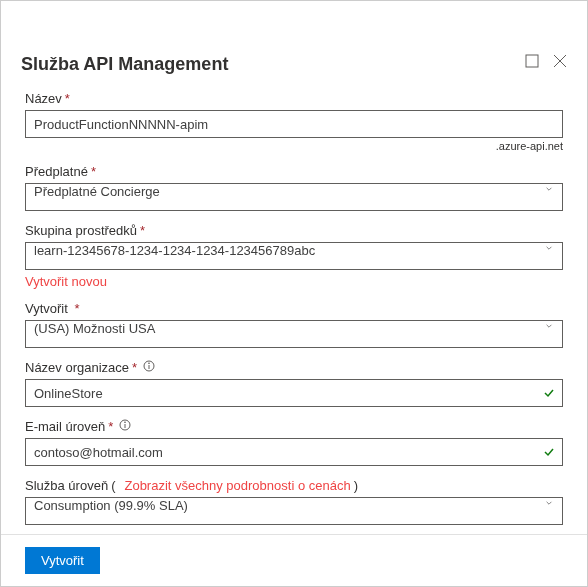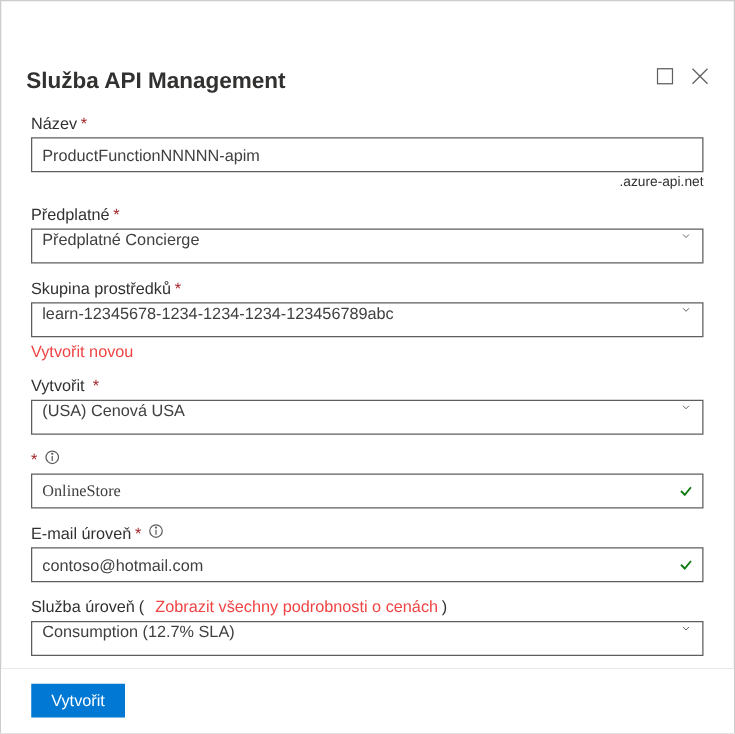--- a/index.html
+++ b/index.html
@@ -211,42 +211,43 @@
       </div>
       <a class="link link-after">Vytvořit novou</a>
     </div>
 
     <div class="field">
       <div class="field-label">
         <span>Vytvořit</span>
         <span class="required">&nbsp;*</span>
       </div>
       <div class="select-box">
-        <span class="select-value">(USA) Cenová USA</span>
-        <span class="chevron">
-          <svg viewBox="0 0 10 10" width="10" height="6" fill="none" stroke="currentColor" stroke-width="1">
-              <polyline points="1,3 5,7 9,3"></polyline>
-            </svg>
-        </span>
-      </div>
-    </div>
-
-    <div class="field">
-      <div class="field-label">
+        <span class="select-value">(USA) Možnosti USA</span>
+        <span class="chevron">
+          <svg viewBox="0 0 10 10" width="10" height="6" fill="none" stroke="currentColor" stroke-width="1">
+              <polyline points="1,3 5,7 9,3"></polyline>
+            </svg>
+        </span>
+      </div>
+    </div>
+
+    <div class="field">
+      <div class="field-label">
+        <span>Název organizace</span>
         <span class="required">*</span>
         <span class="info-icon">
           <svg viewBox="0 0 12 12" width="12" height="12" fill="none" stroke="currentColor" stroke-width="1">
               <circle cx="6" cy="6" r="5"></circle>
               <line x1="6" y1="5" x2="6" y2="9"></line>
               <circle cx="6" cy="3.2" r="0.4" fill="currentColor"></circle>
             </svg>
         </span>
       </div>
       <div class="input-wrap">
-        <input type="text" class="text-input" style="padding-right: 36px; font-family: Liberation Serif, serif;" value="OnlineStore">
+        <input type="text" class="text-input" style="padding-right: 36px;" value="OnlineStore">
         <span class="checkmark">
           <svg viewBox="0 0 12 12" width="12" height="12" fill="none" stroke="currentColor" stroke-width="1.5">
               <polyline points="2,6 5,9 10,3"></polyline>
             </svg>
         </span>
       </div>
     </div>
 
     <div class="field">
       <div class="field-label">
@@ -271,21 +272,21 @@
     </div>
 
     <div class="field">
       <div class="field-label label-with-link">
         <span>Služba úroveň</span>
         <span class="paren">(</span>
           <a class="link">Zobrazit všechny podrobnosti o cenách</a>
           <span class="paren">)</span>
       </div>
       <div class="select-box">
-        <span class="select-value">Consumption (12.7% SLA)</span>
+        <span class="select-value">Consumption (99.9% SLA)</span>
         <span class="chevron">
           <svg viewBox="0 0 10 10" width="10" height="6" fill="none" stroke="currentColor" stroke-width="1">
               <polyline points="1,3 5,7 9,3"></polyline>
             </svg>
         </span>
       </div>
     </div>
 
   </div>
 

